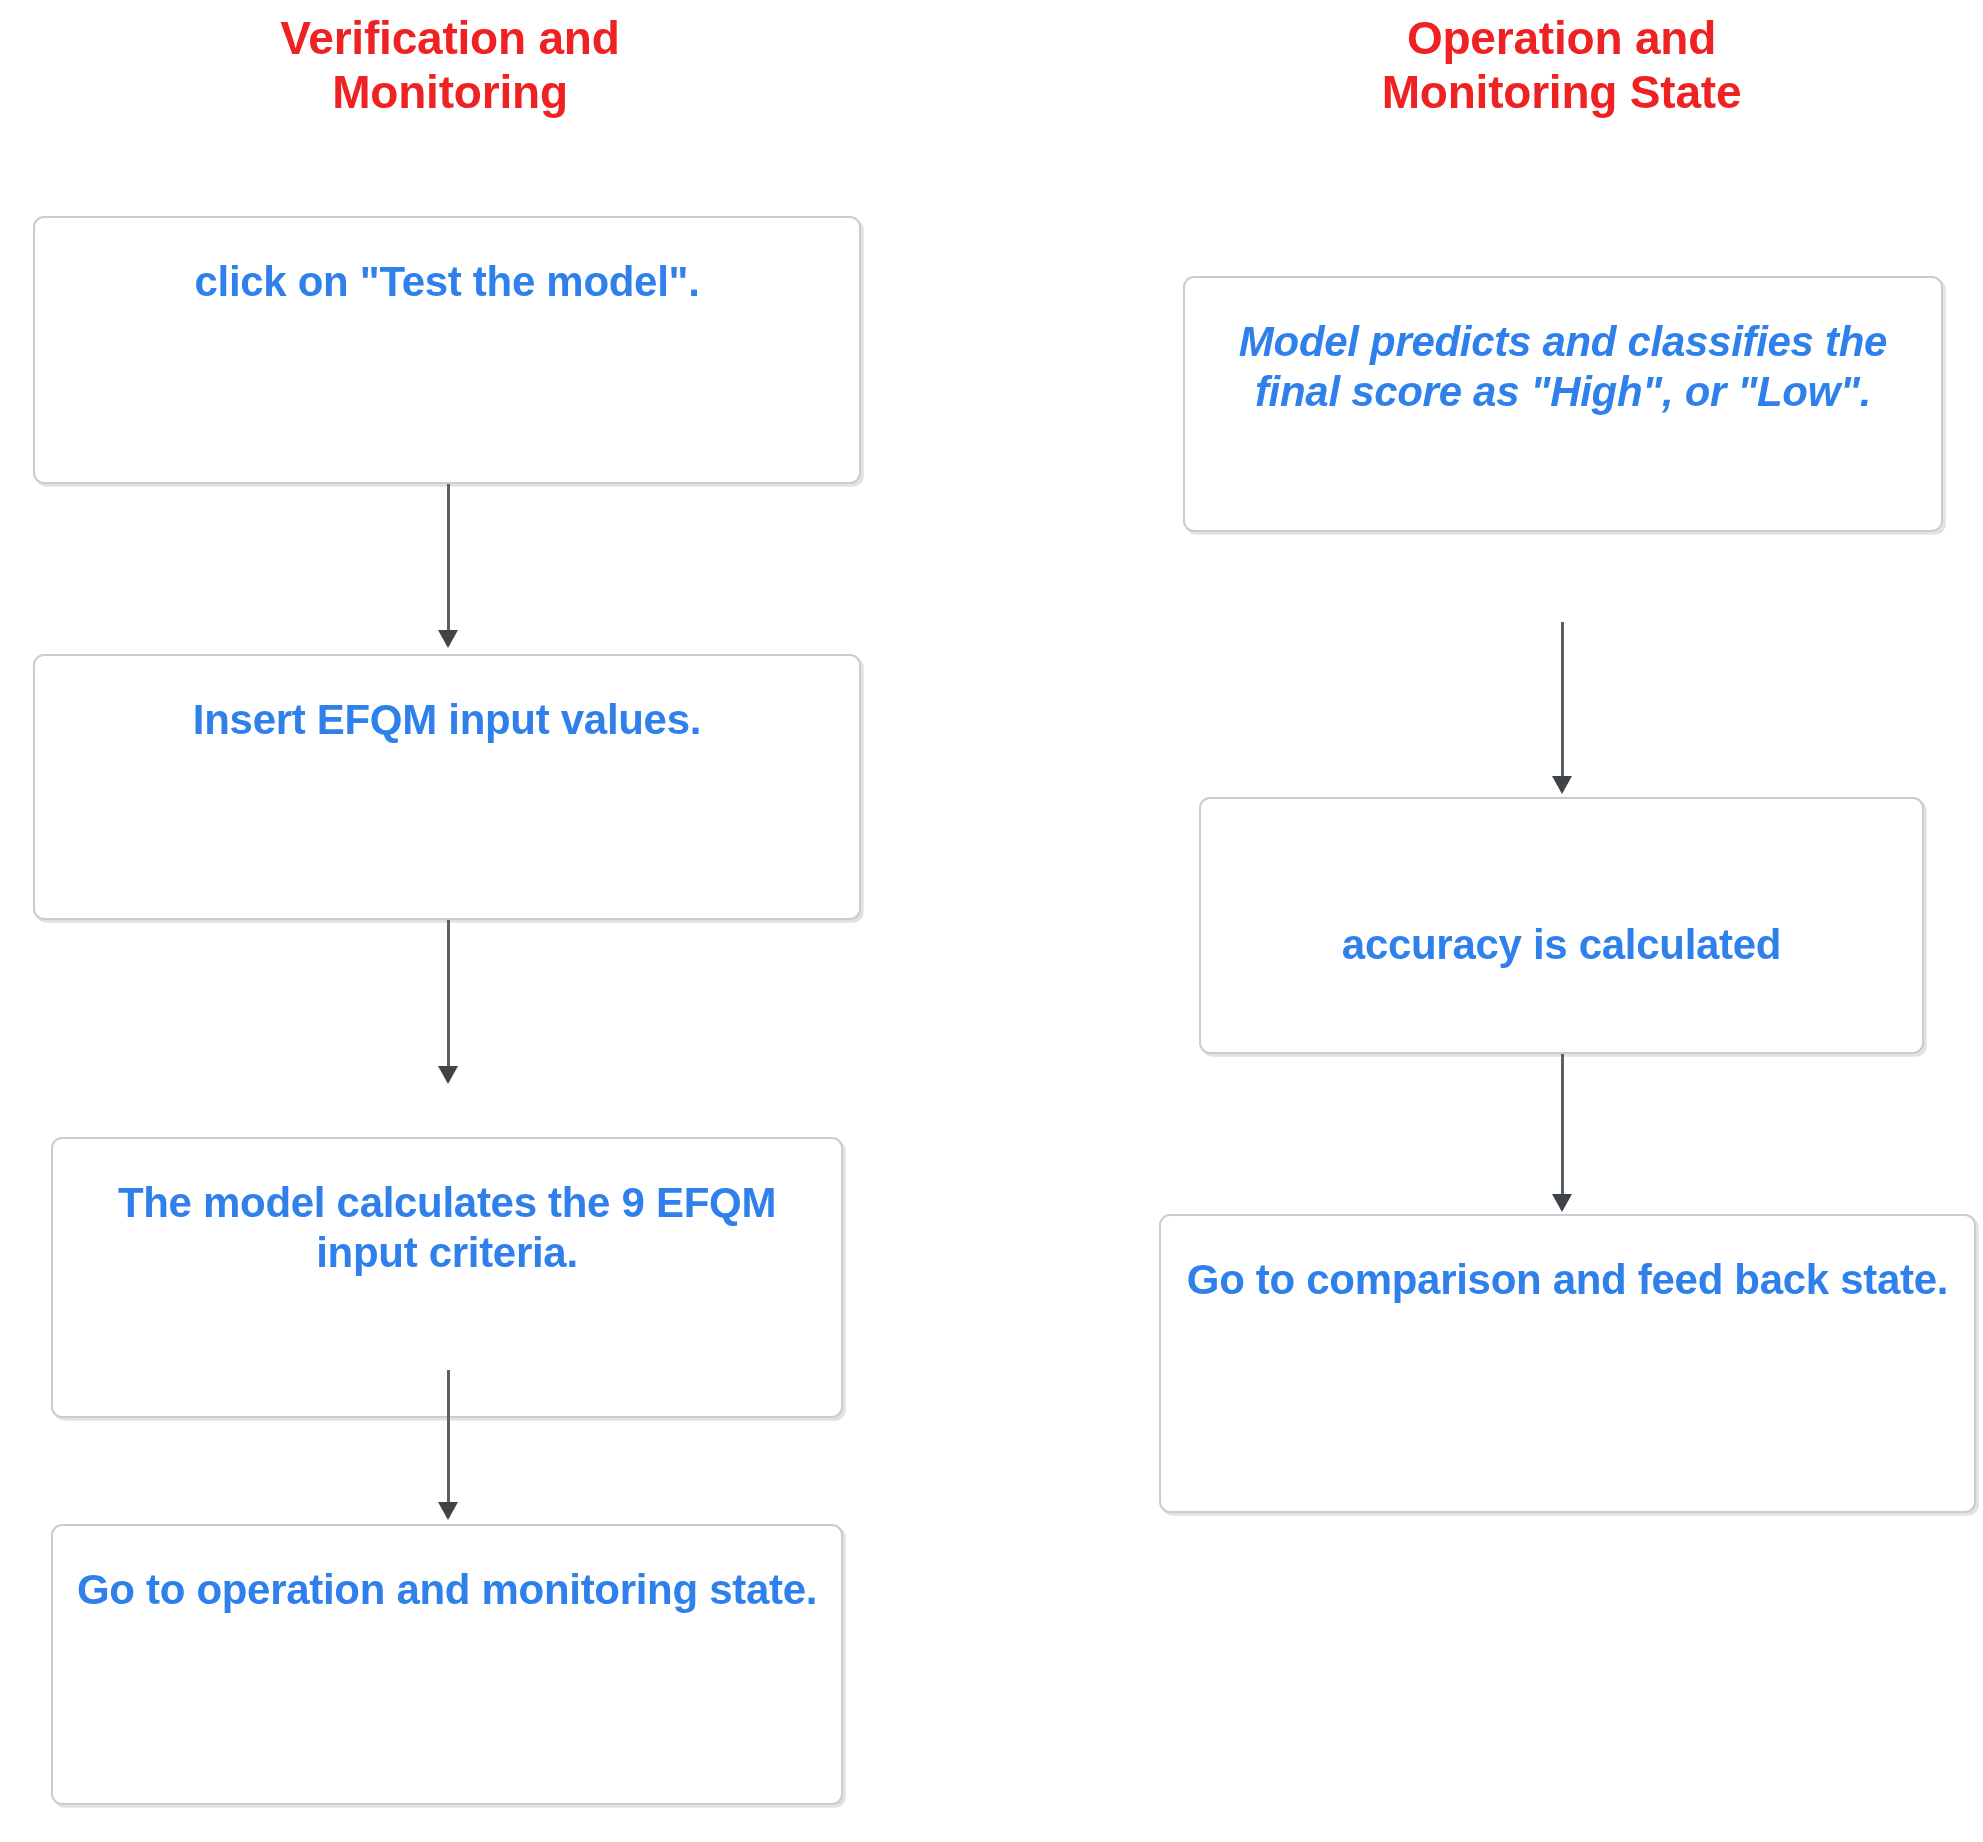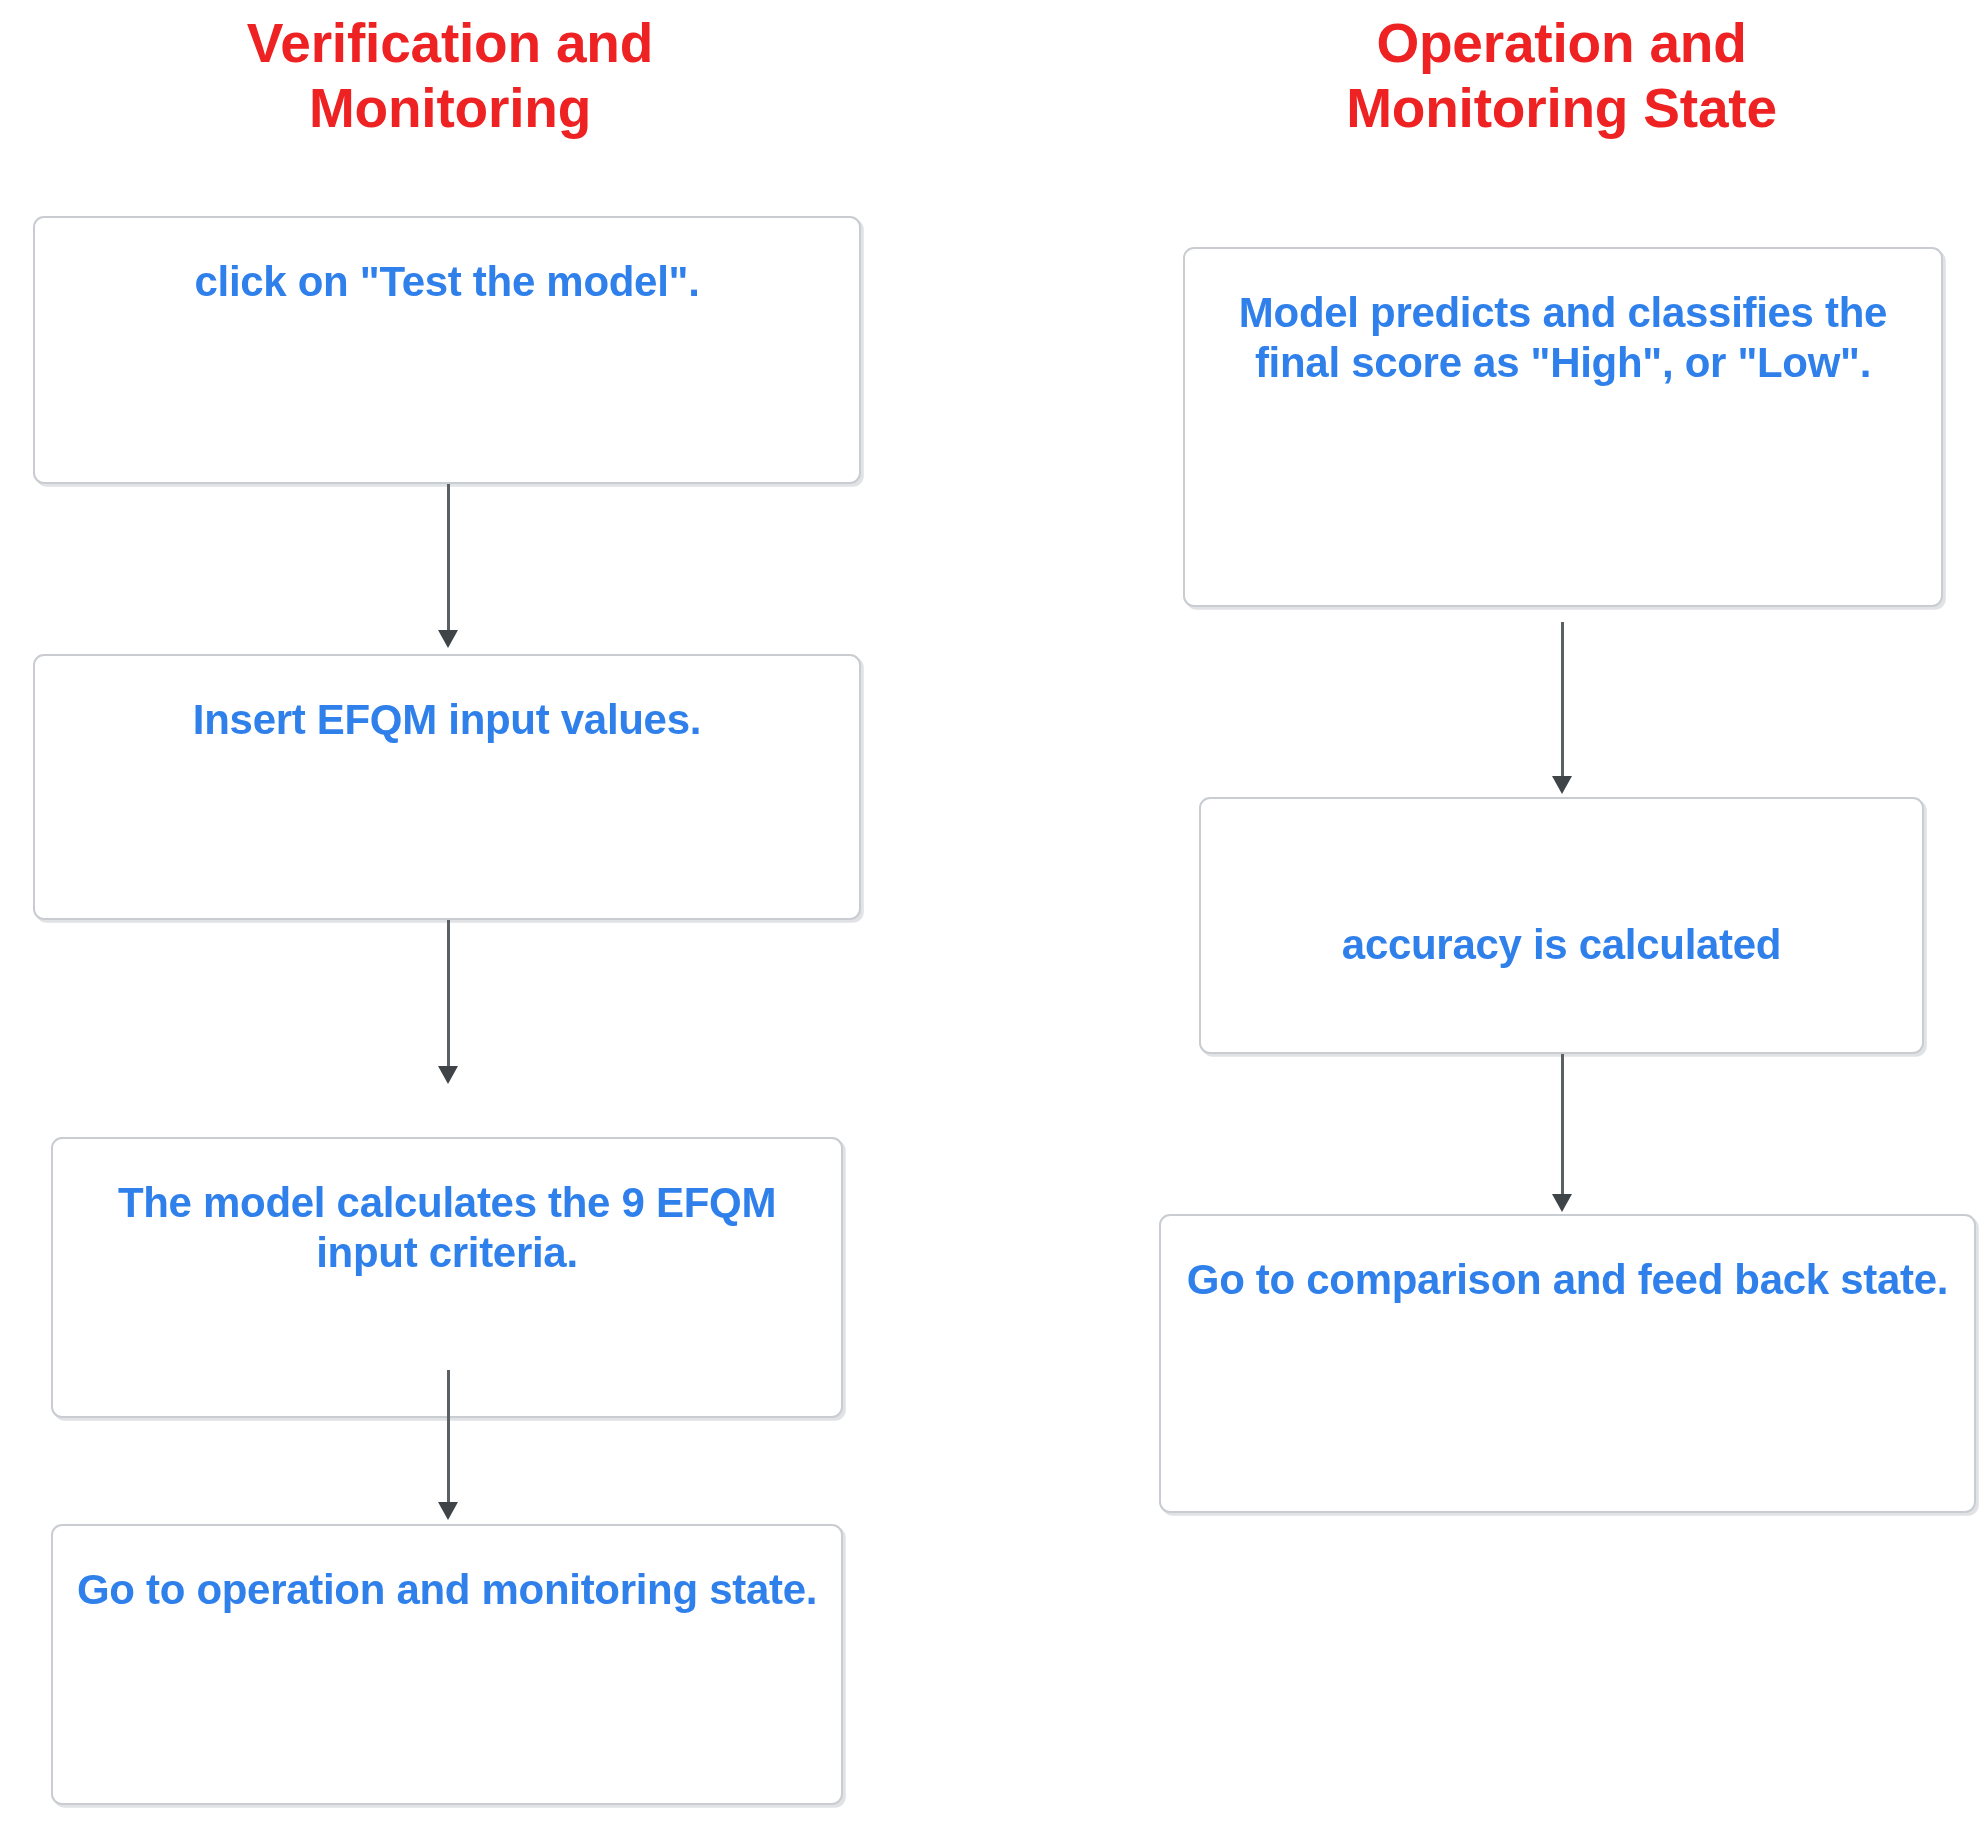--- a/index.html
+++ b/index.html
@@ -19,21 +19,21 @@
     position: absolute;
     inset: 0;
   }
 
   
   .col-title {
     position: absolute;
     text-align: center;
     color: #ee2222;
     font-weight: bold;
-    font-size: 55px;
+    font-size: 46px;
     line-height: 1.18;
     letter-spacing: -0.2px;
   }
   #title-left  { left: 101px;  top: 11px; width: 698px; }
   #title-right { left: 1130px; top: 11px; width: 863px; }
 
   
   .node {
     position: absolute;
     box-sizing: border-box;
@@ -58,21 +58,21 @@
   .node.text-top { align-items: flex-start; }
   .node.text-top .node-text { margin-top: 39px; }
 
   
   #node-l1 { left: 33px; top: 216px;  width: 828px; height: 268px; }
   #node-l2 { left: 33px; top: 654px;  width: 828px; height: 266px; }
   #node-l3 { left: 51px; top: 1089px; width: 792px; height: 281px; margin-top: 48px; }
   #node-l4 { left: 51px; top: 1524px; width: 792px; height: 281px; }
 
   
-  #node-r1 { left: 1183px; top: 247px;  width: 760px; height: 360px; }
+  #node-r1 { left: 1183px; top: 276px;  width: 760px; height: 256px; font-style: italic; }
   #node-r2 { left: 1199px; top: 797px;  width: 725px; height: 257px; align-items: center; }
   #node-r3 { left: 1159px; top: 1214px; width: 817px; height: 299px; }
 
   
   .edge {
     position: absolute;
     width: 2.8px;
     background: #5b6065;
   }
   .arrowhead {

